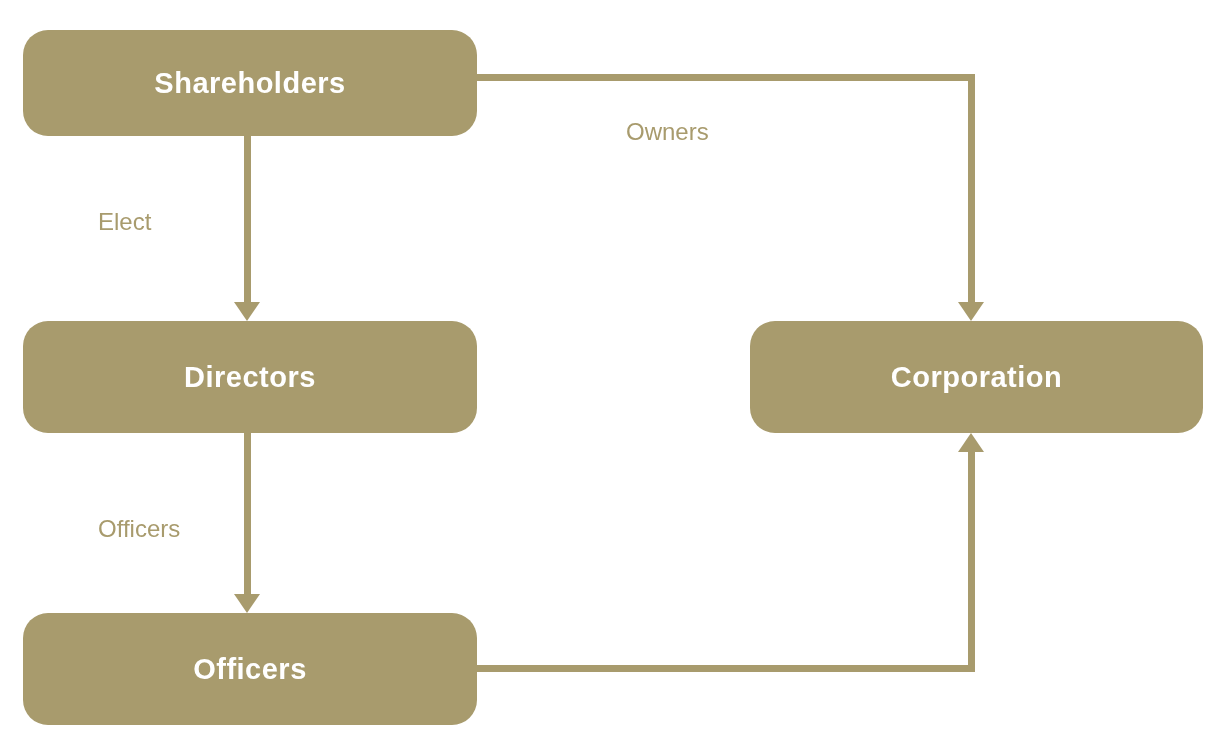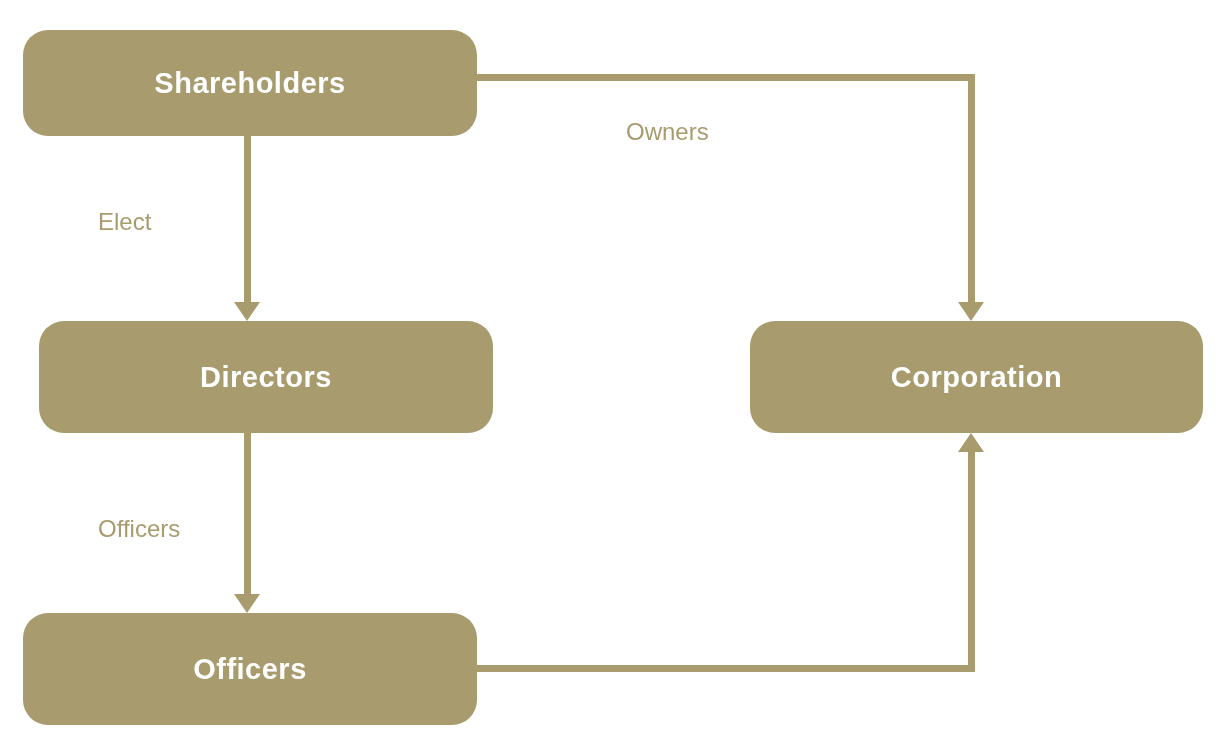--- a/index.html
+++ b/index.html
@@ -41,21 +41,21 @@
     border-bottom:19px solid var(--accent,#A89B6D);
   }
 </style>
 </head>
 <body>
 
 <div class="canvas">
 
   <div class="node" style="left:23px;top:30px;width:454px;height:106px;">Shareholders</div>
 
-  <div class="node" style="left:23px;top:321px;width:454px;height:112px;margin-left:16px;">Directors</div>
+  <div class="node" style="left:23px;top:321px;width:454px;height:112px;">Directors</div>
 
   <div class="node" style="left:750px;top:321px;width:453px;height:112px;">Corporation</div>
 
   <div class="node" style="left:23px;top:613px;width:454px;height:112px;">Officers</div>
 
   <div class="vline" style="left:244px;top:136px;height:167px;"></div>
   <div class="arrow-down" style="left:234px;top:302px;"></div>
   <div class="edge-label" style="left:98px;top:208px;">Elect</div>
 
   <div class="vline" style="left:244px;top:433px;height:162px;"></div>

